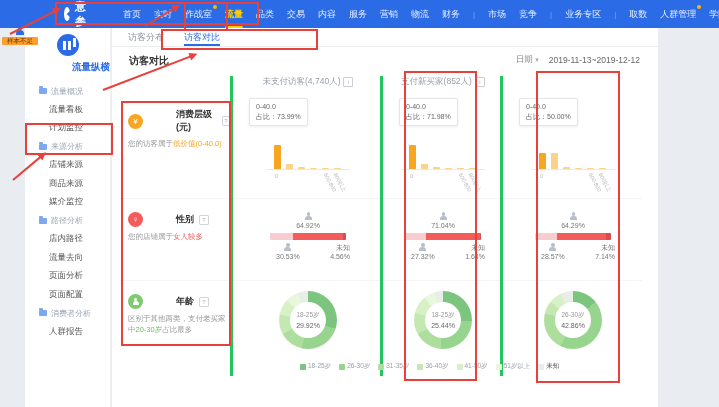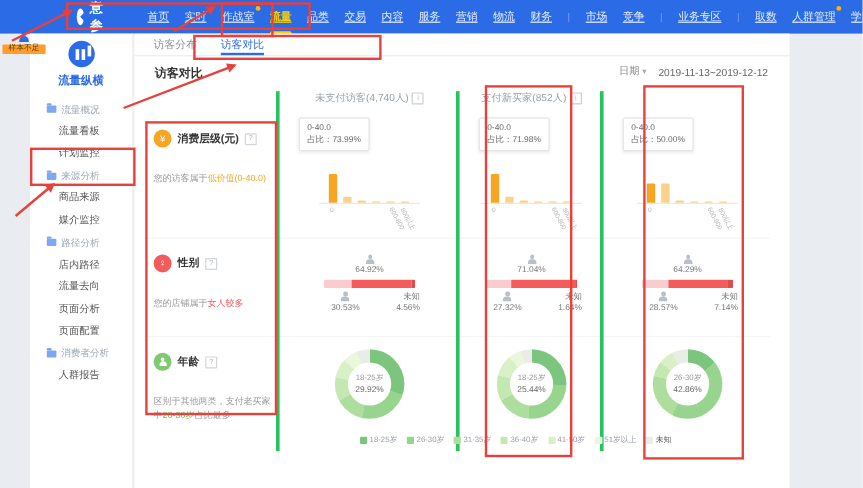--- a/index.html
+++ b/index.html
@@ -6,39 +6,39 @@
   body{font-family:"Liberation Sans","DejaVu Sans",sans-serif;}
   .screen{position:relative;width:719px;height:407px;background:#e9edf2;overflow:hidden;font-size:9px;color:#333;}
 
   
   .topnav{position:absolute;left:0;top:0;width:719px;height:28px;background:#2b6be6;display:flex;align-items:center;color:#fff;}
   .logo-wrap{display:flex;align-items:center;margin-left:64px;gap:5px;}
   .logo-icon{width:14px;height:14px;background:#fff;border-radius:50%;position:relative;}
   .logo-icon::after{content:"";position:absolute;left:4px;top:4px;width:6px;height:6px;background:#2b6be6;transform:rotate(45deg);}
   .logo-text{font-size:11px;font-weight:bold;letter-spacing:1px;}
   .nav-items{display:flex;align-items:center;margin-left:28px;gap:13px;flex:1;}
-  .nav-item{position:relative;cursor:pointer;font-size:9px;color:#e8efff;white-space:nowrap;text-decoration:underline;}
+  .nav-item{position:relative;cursor:pointer;font-size:9px;color:#e8efff;white-space:nowrap;}
   .nav-item.active{color:#ffd100;font-weight:bold;}
   .nav-item.active::after{content:"";position:absolute;left:0;right:0;bottom:-8px;height:3px;background:#ffd100;border-radius:2px;}
   .nav-div{color:#7ba2ef;font-size:8px;}
   .badge-dot{position:absolute;right:-5px;top:-3px;width:4px;height:4px;background:#ffb400;border-radius:50%;}
 
   
   .corner-tag{position:absolute;left:2px;top:26px;width:36px;text-align:center;z-index:30;}
   .corner-person{margin:0 auto;width:10px;height:10px;position:relative;}
   .corner-person::before{content:"";position:absolute;left:3px;top:0;width:4px;height:4px;border-radius:50%;background:#2b6be6;}
   .corner-person::after{content:"";position:absolute;left:1px;top:4px;width:8px;height:5px;border-radius:4px 4px 0 0;background:#2b6be6;}
   .corner-label{margin-top:1px;background:#ff9d2e;color:#5d3a00;font-size:6.5px;line-height:8px;border-radius:1px;}
 
   
   .sidebar{position:absolute;left:25px;top:28px;width:85px;height:379px;background:#fff;border-right:1px solid #eef0f3;}
   .side-head{text-align:center;padding-top:6px;}
   .side-head-icon{margin:0 auto;width:22px;height:22px;border-radius:50%;background:#2b6be6;position:relative;}
   .side-head-icon::after{content:"";position:absolute;left:6px;bottom:6px;width:3px;height:9px;background:#fff;box-shadow:5px 0 0 #fff, 10px -3px 0 #fff;}
-  .side-title{color:#2b6be6;font-size:9.5px;margin-top:5px;font-weight:bold;}
+  .side-title{color:#2b6be6;font-size:9.5px;margin-top:5px;font-weight:bold;text-align:right;}
   .side-list{margin-top:8px;}
   .side-row{height:18.5px;display:flex;align-items:center;padding-left:14px;gap:4px;cursor:pointer;position:relative;}
   .side-row .lbl{font-size:8.5px;color:#555;white-space:nowrap;}
   .side-row.section .lbl{color:#9aa6b5;font-size:8px;}
   .folder{width:8px;height:6px;background:#7da7ee;border-radius:1px;position:relative;flex:0 0 auto;}
   .folder::before{content:"";position:absolute;left:0;top:-2px;width:4px;height:2px;background:#7da7ee;border-radius:1px 1px 0 0;}
   .side-row.item{padding-left:24px;}
   .side-row.active::before{content:"";position:absolute;left:0;top:2px;bottom:2px;width:3px;background:#2b6be6;}
   .side-row.active .lbl{color:#2b6be6;}
 
@@ -87,23 +87,23 @@
 
   
   .rowlabel{position:absolute;left:16px;width:102px;}
   .rl1{top:80px;} .rl2{top:184px;} .rl3{top:266px;}
   .rl-line{display:flex;align-items:center;gap:5px;}
   .row-ic{width:15px;height:15px;border-radius:50%;color:#fff;font-size:8px;display:flex;align-items:center;justify-content:center;flex:0 0 auto;}
   .ic-consume{background:#f6a623;} .ic-gender{background:#f45c5c;} .ic-age{background:#7fc96f;}
   .mini-person{width:8px;height:8px;position:relative;}
   .mini-person::before{content:"";position:absolute;left:2.5px;top:0;width:3px;height:3px;border-radius:50%;background:#fff;}
   .mini-person::after{content:"";position:absolute;left:1px;top:3.5px;width:6px;height:3.5px;border-radius:3px 3px 0 0;background:#fff;}
-  .rl-title{font-size:9px;font-weight:bold;color:#333;}
+  .rl-title{font-size:9px;font-weight:bold;color:#333;margin-left:28px;}
   .qicon{width:8px;height:8px;border:1px solid #d2d6dc;border-radius:1px;color:#a9b0ba;font-size:6px;line-height:8px;text-align:center;}
-  .rl-sub{margin-top:20px;font-size:7.5px;color:#999;line-height:11px;}
+  .rl-sub{margin-top:4px;font-size:7.5px;color:#999;line-height:11px;}
   .hl-orange{color:#f6a623;} .hl-red{color:#f45c5c;} .hl-green{color:#6fbd5e;}
 
   
   .legend{position:absolute;left:188px;top:334px;display:flex;gap:8px;align-items:center;}
   .lg-item{display:flex;align-items:center;gap:2px;font-size:6.5px;color:#9aa1ab;cursor:pointer;white-space:nowrap;}
   .lg-sq{width:6px;height:6px;border-radius:1px;}
   .lg-item.dark{color:#555;}
 
   
   .ann{position:absolute;border:2px solid #e8413c;z-index:40;pointer-events:none;}
@@ -175,20 +175,23 @@
           <span class="lbl">流量看板</span>
         </div>
         <div class="side-row item">
           <span class="lbl">计划监控</span>
         </div>
         <div class="side-row section">
           <span class="folder"></span>
           <span class="lbl">来源分析</span>
         </div>
         <div class="side-row item">
+          <span class="lbl">店铺来源</span>
+        </div>
+        <div class="side-row item">
           <span class="lbl">商品来源</span>
         </div>
         <div class="side-row item">
           <span class="lbl">媒介监控</span>
         </div>
         <div class="side-row section">
           <span class="folder"></span>
           <span class="lbl">路径分析</span>
         </div>
         <div class="side-row item">

